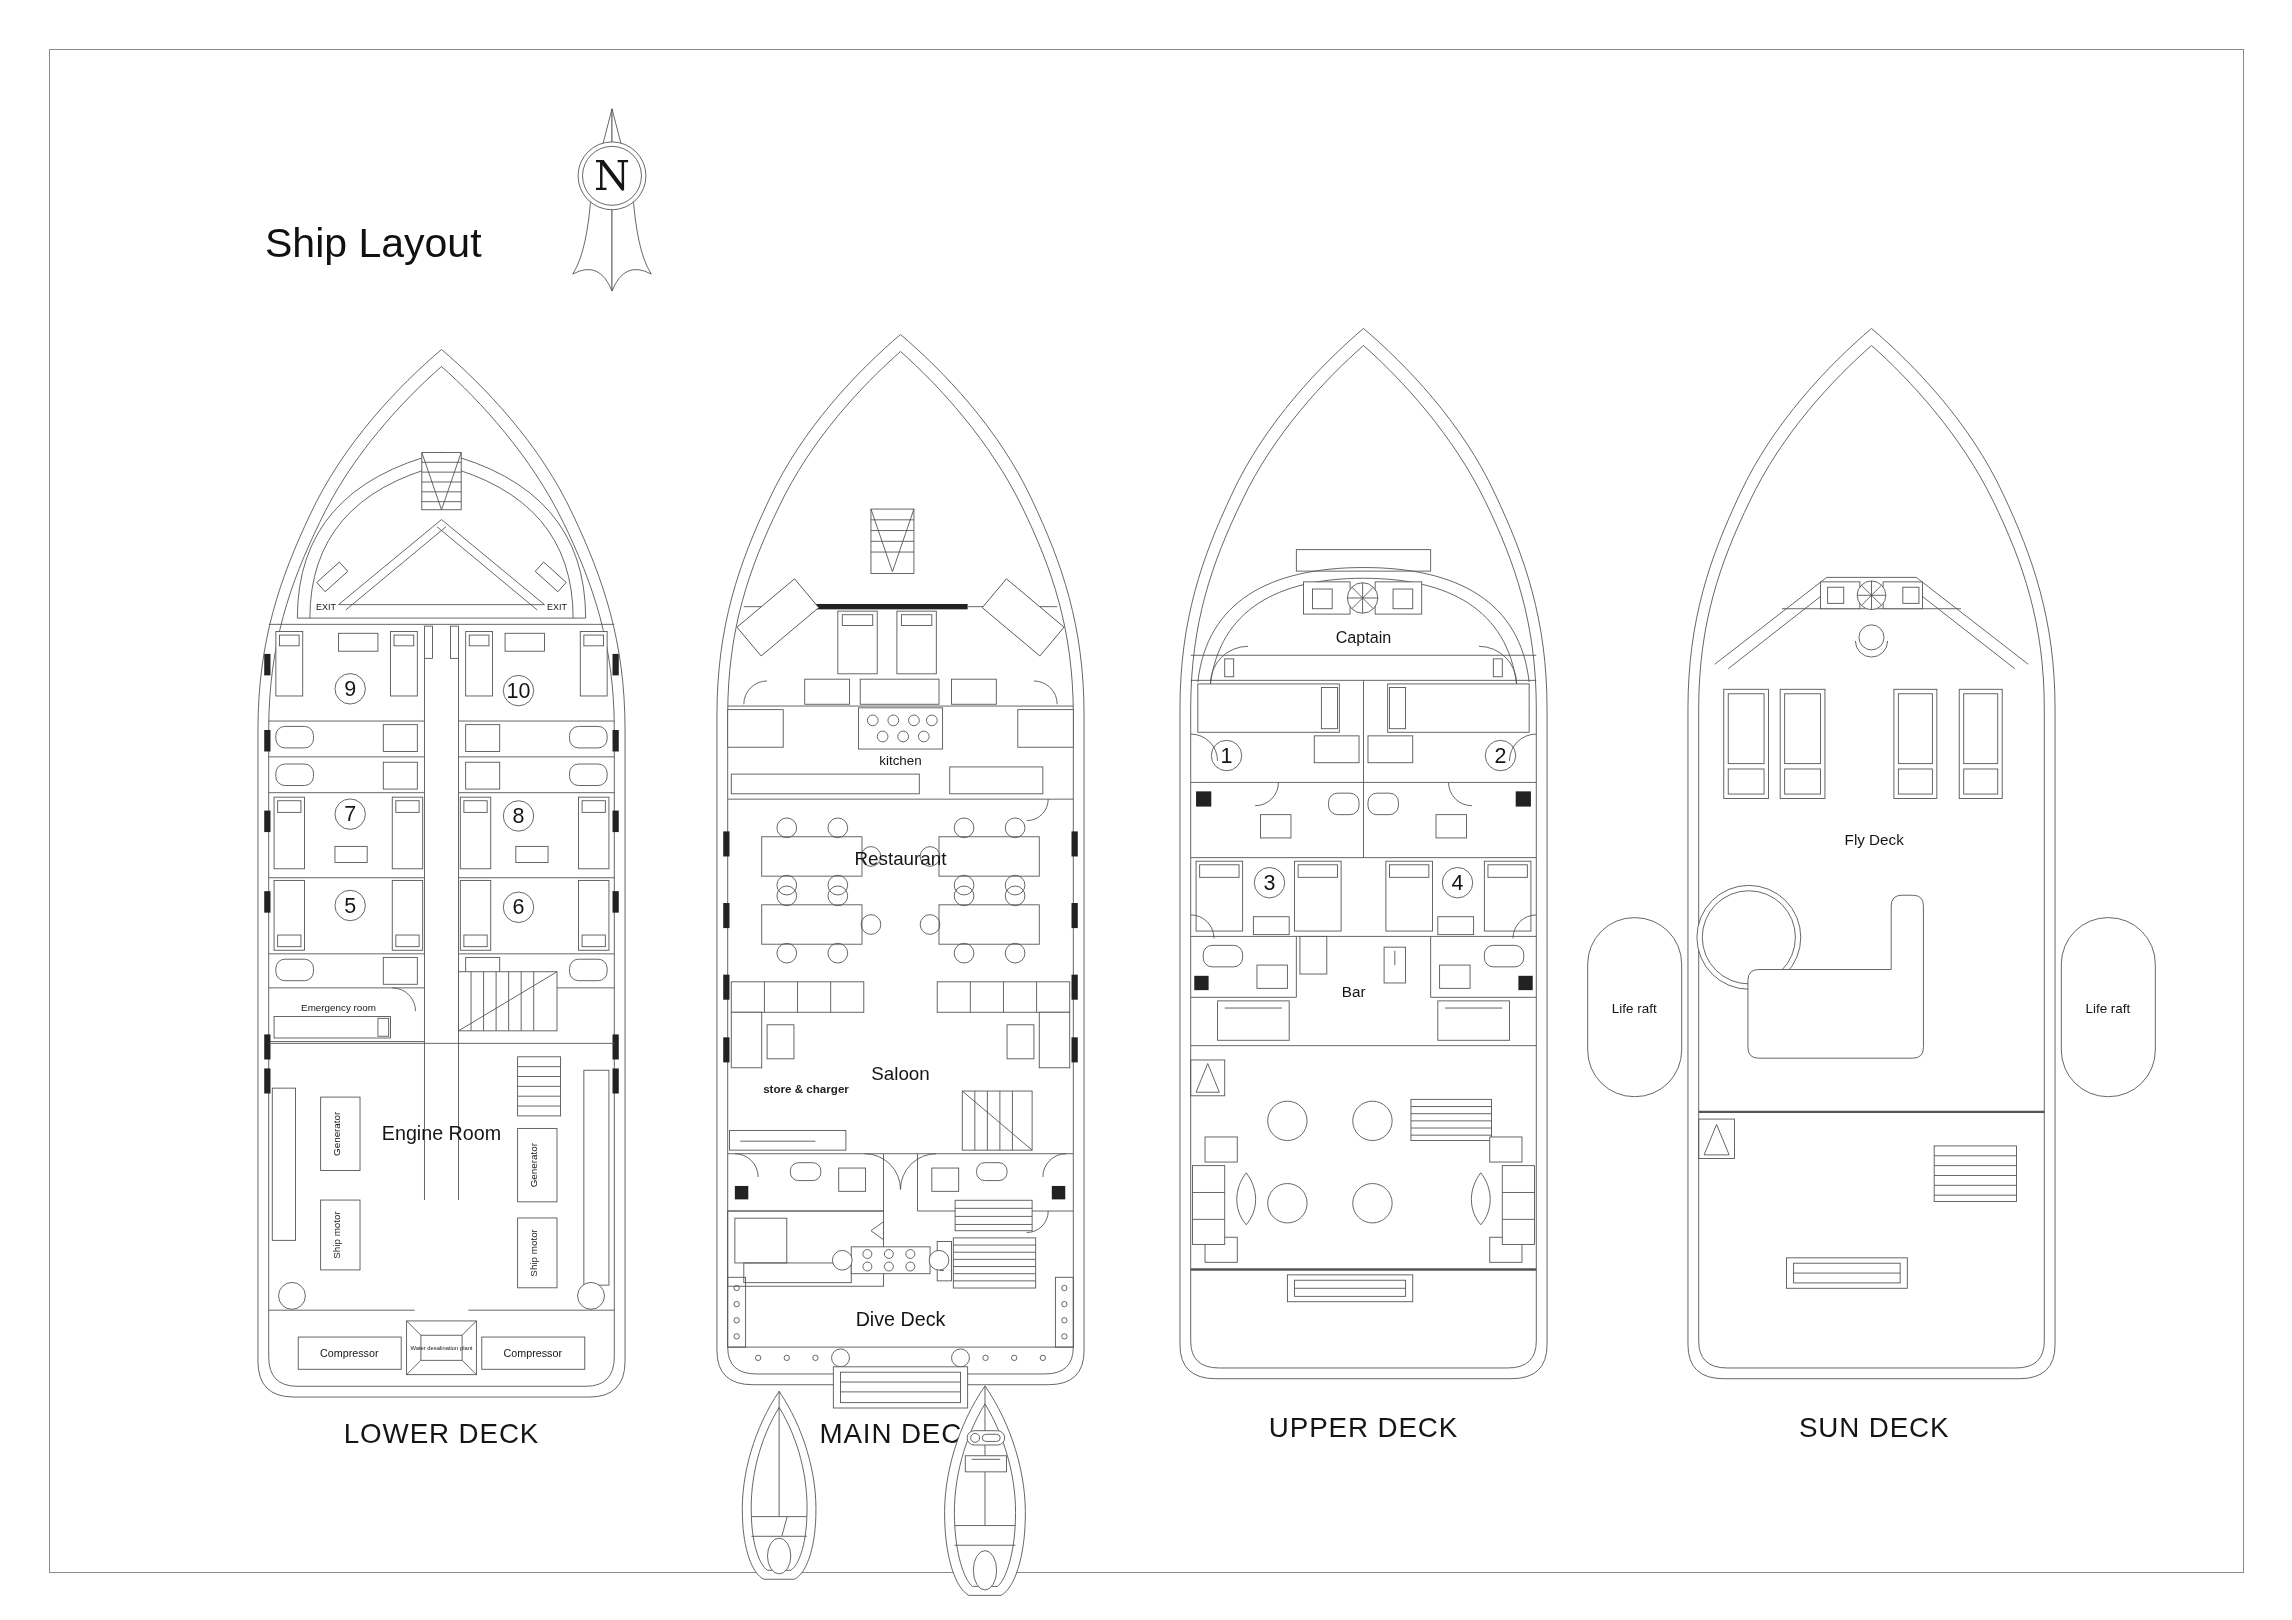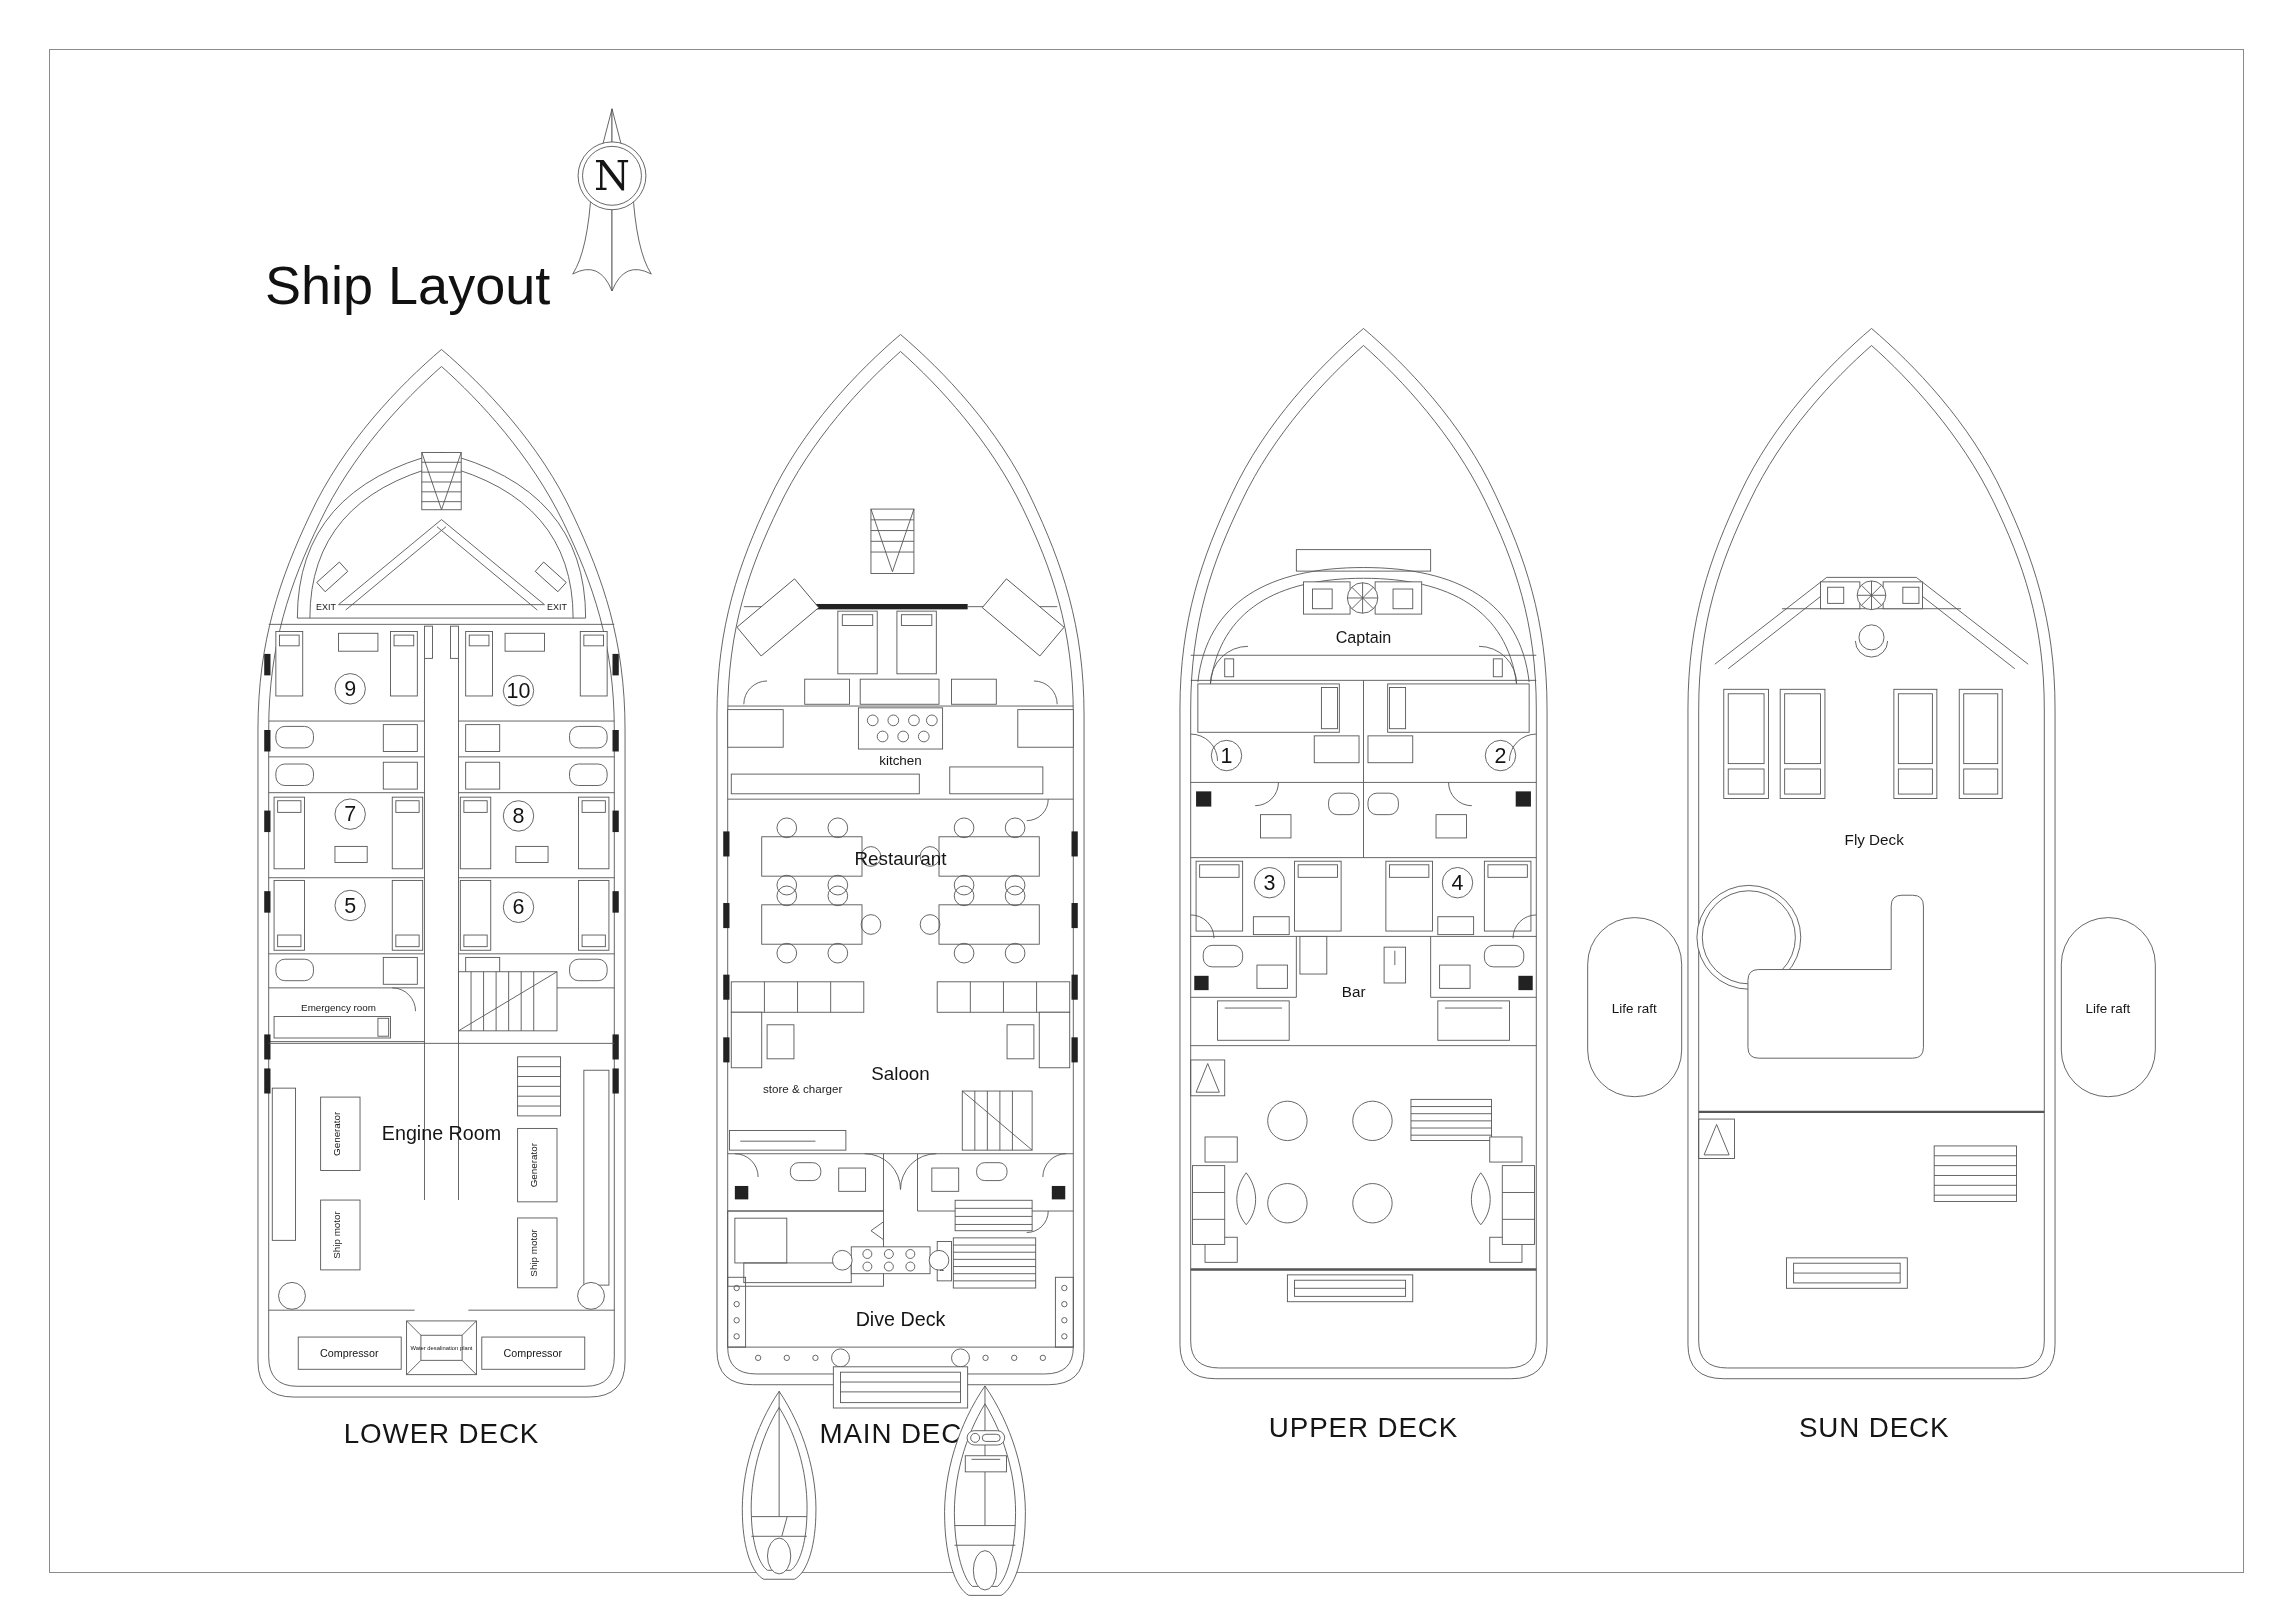--- a/index.html
+++ b/index.html
@@ -1,28 +1,28 @@
 <!DOCTYPE html>
 <html style="font-size:14.3px"><head>
 <meta charset="utf-8">
 <style>
   html,body{margin:0;padding:0;background:#fff;}
   #canvas{position:relative;width:2293px;height:1620px;background:#fff;overflow:hidden;
           font-family:"Liberation Sans",sans-serif;}
   #frame{position:absolute;left:49px;top:49px;width:2193px;height:1522px;border:0.9px solid #8a8a8a;}
-  #title{position:absolute;left:265px;top:220px;font-size:54px;color:#111;margin-top:34px;}
+  #title{position:absolute;left:265px;top:220px;font-size:41px;color:#111;}
   .decksvg{position:absolute;}
   .ln{fill:none;stroke:#555;stroke-width:1;}
   .lnb{fill:none;stroke:#555;stroke-width:2.6;}
   .fw{fill:#fff;stroke:#555;stroke-width:1;}
   .blk{fill:#222;stroke:none;}
   .txt{fill:#151515;font-family:"Liberation Sans",sans-serif;}
   .tser{fill:#151515;font-family:"DejaVu Serif","Liberation Serif",serif;}
-  #storeLbl{position:absolute;left:763px;top:1082px;width:86px;
-            font-size:11.6px;line-height:1.2;color:#222;}
+  #storeLbl{position:absolute;left:763px;top:1082px;width:86px;text-align:center;
+            font-size:11.6px;line-height:1.2;color:#222;font-weight:bold;}
 </style>
 </head>
 <body>
 
 <div id="canvas">
   <div id="frame"></div>
   <div id="title">Ship Layout</div>
 
   <svg class="decksvg" style="left:562px;top:106px" width="100" height="195" viewBox="0 0 112 218">
     <defs>

